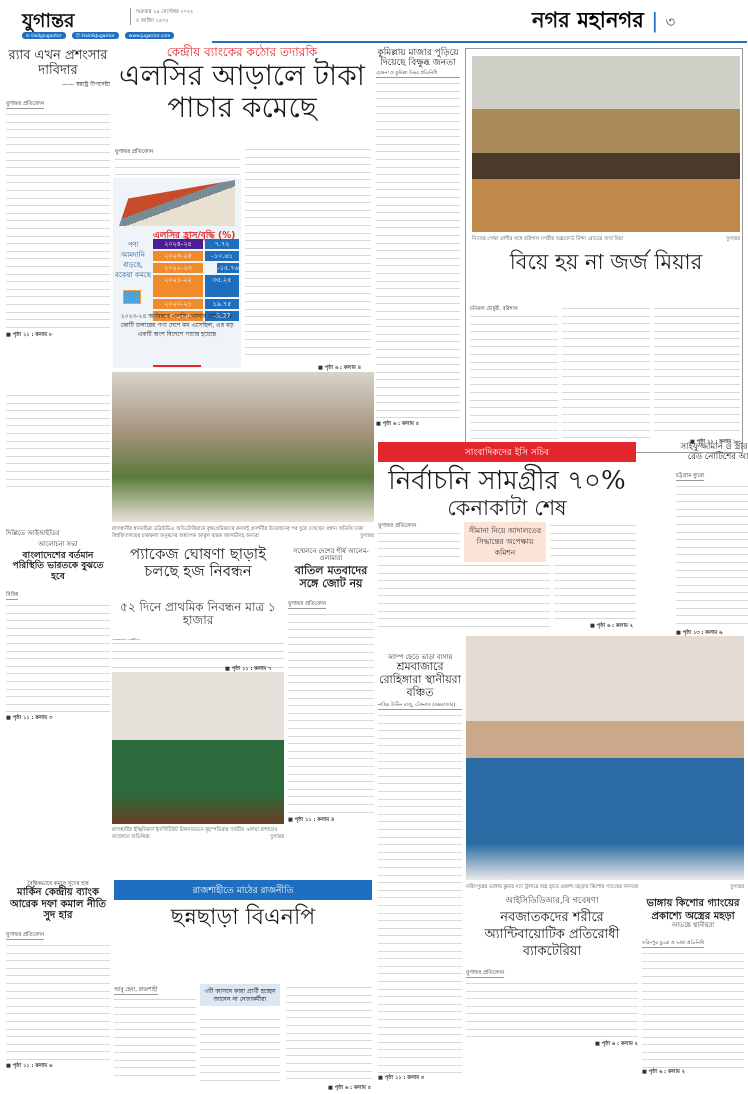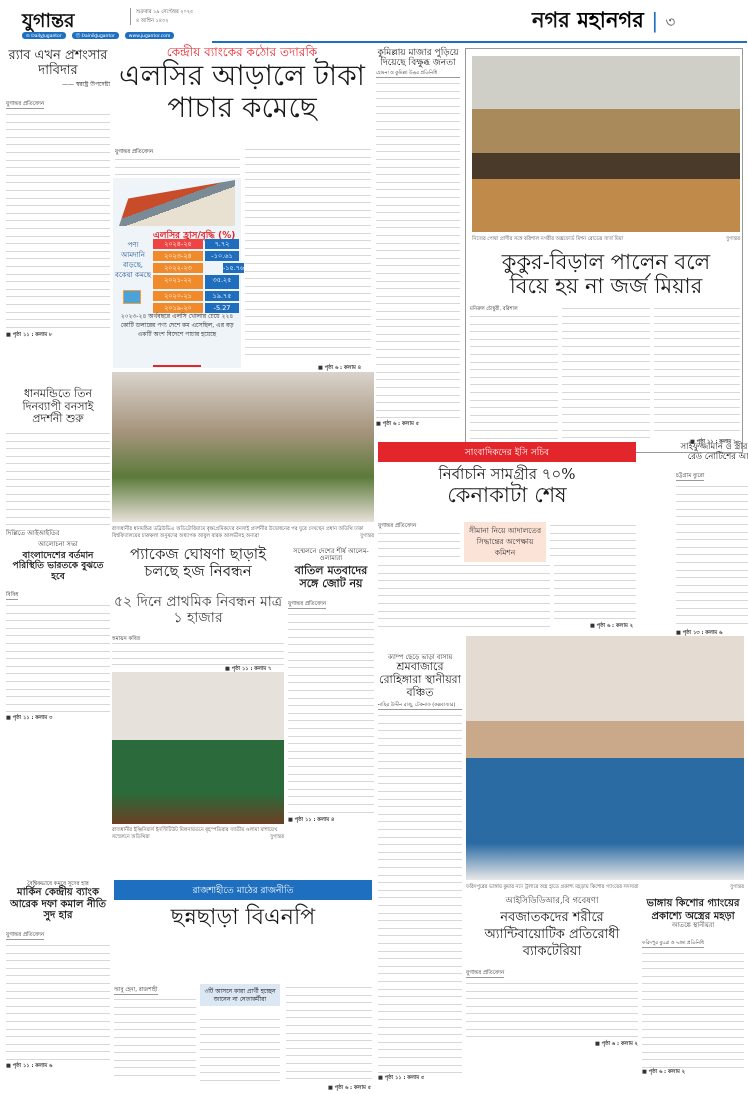--- a/index.html
+++ b/index.html
@@ -38,21 +38,20 @@
 
 <div class="abs" style="left:6px;top:48px;width:104px">
   <div class="hl" style="font-size:13px">র‍্যাব এখন প্রশংসার দাবিদার</div>
   <div style="font-size:6px;color:#333;text-align:right;margin-top:1px">—— স্বরাষ্ট্র উপদেষ্টা</div>
   <div class="byline">যুগান্তর প্রতিবেদন</div>
   <div class="body-text filler" style="height:220px"></div>
   <div class="cont">■ পৃষ্ঠা ১১ : কলাম ৮</div>
 </div>
 
 <div class="abs" style="left:6px;top:388px;width:104px">
-  <div class="hl" style="font-size:11px">ধানমন্ডিতে তিন দিনব্যাপী বনসাই প্রদর্শনী শুরু</div>
   <div class="body-text filler" style="height:100px;margin-top:4px"></div>
 </div>
 
 <div class="abs" style="left:6px;top:528px;width:104px">
   <div style="font-size:6.5px;color:#333">দিল্লিতে আইআইডির</div>
   <div style="font-size:6.5px;text-align:center;color:#333">আলোচনা সভা</div>
   <div class="hl" style="font-size:9px;font-weight:bold">বাংলাদেশের বর্তমান পরিস্থিতি ভারতকে বুঝতে হবে</div>
   <div class="byline">বিবিধ</div>
   <div class="body-text filler" style="height:112px"></div>
   <div class="cont">■ পৃষ্ঠা ১১ : কলাম ৩</div>
@@ -68,32 +67,32 @@
 <div class="abs body-text filler" style="left:245px;top:146px;width:126px;height:216px"></div>
 <div class="abs cont" style="left:318px;top:364px">■ পৃষ্ঠা ৬ : কলাম ৪</div>
 
 <div class="abs" style="left:113px;top:178px;width:128px;height:190px;background:#eef4f8">
   <div class="abs" style="left:6px;top:2px;width:116px;height:46px;background:linear-gradient(160deg,#c84b2a 0 45%,#7a8b96 45% 55%,#e8e0d0 55%);clip-path:polygon(8% 40%,100% 0,100% 100%,0 100%)"></div>
   <div class="abs" style="left:40px;top:50px;font-size:9px;color:#e3262b;font-weight:bold;white-space:nowrap">এলসির হ্রাস/বৃদ্ধি (%)</div>
   <div class="abs" style="left:2px;top:62px;width:36px;font-size:7px;color:#1e4f8f;text-align:center;line-height:10px">পণ্য আমদানি বাড়ছে, বকেয়া কমছে</div>
   <div class="abs" style="left:10px;top:112px;width:18px;height:14px;background:#4da3d8;border:1px solid #f0a040"></div>
   <div class="abs" id="chart-rows" style="left:40px;top:61px;width:86px">
       <div style="display: flex; gap: 2px; margin-bottom: 2px; height: 10px;">
-        <div style="flex: 0 0 50px; background: #ef4444; color: rgb(255, 255, 255); font-size: 6.5px; text-align: center; line-height: 10px;">২০২৪-২৫</div>
+        <div style="flex: 0 0 50px; background: #4c1d95; color: rgb(255, 255, 255); font-size: 6.5px; text-align: center; line-height: 10px;">২০২৪-২৫</div>
         <div style="flex: 1 1 0%; background: rgb(31, 110, 189); color: rgb(255, 255, 255); font-size: 6.5px; text-align: center; line-height: 10px;">৭.৭২</div>
       </div>
       <div style="display: flex; gap: 2px; margin-bottom: 2px; height: 10px;">
         <div style="flex: 0 0 50px; background: rgb(240, 138, 42); color: rgb(255, 255, 255); font-size: 6.5px; text-align: center; line-height: 10px;">২০২৩-২৪</div>
         <div style="flex: 1 1 0%; background: rgb(31, 110, 189); color: rgb(255, 255, 255); font-size: 6.5px; text-align: center; line-height: 10px;">-১০.৬১</div>
       </div>
-      <div style="display: flex; gap: 20px; margin-bottom: 2px; height: 10px;">
+      <div style="display: flex; gap: 14px; margin-bottom: 2px; height: 10px;">
         <div style="flex: 0 0 50px; background: rgb(240, 138, 42); color: rgb(255, 255, 255); font-size: 6.5px; text-align: center; line-height: 10px;">২০২২-২৩</div>
         <div style="flex: 1 1 0%; background: rgb(31, 110, 189); color: rgb(255, 255, 255); font-size: 6.5px; text-align: center; line-height: 10px;">-১৫.৭৬</div>
       </div>
-      <div style="display: flex; gap: 2px; margin-bottom: 2px; height: 14px;">
+      <div style="display: flex; gap: 2px; margin-bottom: 2px; height: 22px;">
         <div style="flex: 0 0 50px; background: rgb(240, 138, 42); color: rgb(255, 255, 255); font-size: 6.5px; text-align: center; line-height: 10px;">২০২১-২২</div>
         <div style="flex: 1 1 0%; background: rgb(31, 110, 189); color: rgb(255, 255, 255); font-size: 6.5px; text-align: center; line-height: 10px;">৩৫.২৫</div>
       </div>
       <div style="display: flex; gap: 2px; margin-bottom: 2px; height: 10px;">
         <div style="flex: 0 0 50px; background: rgb(240, 138, 42); color: rgb(255, 255, 255); font-size: 6.5px; text-align: center; line-height: 10px;">২০২০-২১</div>
         <div style="flex: 1 1 0%; background: rgb(31, 110, 189); color: rgb(255, 255, 255); font-size: 6.5px; text-align: center; line-height: 10px;">১৯.৭৫</div>
       </div>
       <div style="display: flex; gap: 2px; margin-bottom: 12px; height: 10px;">
         <div style="flex: 0 0 50px; background: rgb(240, 138, 42); color: rgb(255, 255, 255); font-size: 6.5px; text-align: center; line-height: 10px;">২০১৯-২০</div>
         <div style="flex: 1 1 0%; background: rgb(31, 110, 189); color: rgb(255, 255, 255); font-size: 6.5px; text-align: center; line-height: 10px;">-5.27</div>
@@ -102,21 +101,21 @@
   <div class="abs" style="left:4px;top:133px;width:120px;font-size:6px;line-height:9px;text-align:center;color:#333">২০২৩-২৪ অর্থবছরে এলসি খোলার চেয়ে ২২৪ কোটি ডলারের পণ্য দেশে কম এসেছিল, এর বড় একটি অংশ বিদেশে পাচার হয়েছে</div>
   <div class="abs" style="left:40px;top:187px;width:48px;height:2px;background:#e3262b"></div>
 </div>
 
 <div class="abs photo" style="left:112px;top:372px;width:262px;height:150px;background:linear-gradient(180deg,#d9d3cc,#a5947c 40%,#5c7a3a 70%,#e8e2da)"></div>
 <div class="abs caption" style="left:112px;top:525px;width:262px"><span>রাজধানীর ধানমন্ডির ডব্লিউভিএ অডিটোরিয়ামে বৃক্ষপ্রেমিকদের বনসাই প্রদর্শনীর উদ্বোধনের পর ঘুরে দেখছেন প্রধান অতিথি ঢাকা বিশ্ববিদ্যালয়ের চারুকলা অনুষদের অধ্যাপক আবুল বারক আলভীসহ অন্যরা</span> <span style="float:right">যুগান্তর</span></div>
 
 <div class="abs" style="left:112px;top:546px;width:172px">
   <div class="hl" style="font-size:15px">প্যাকেজ ঘোষণা ছাড়াই</div>
   <div class="hl" style="font-size:15px">চলছে হজ নিবন্ধন</div>
-  <div class="hl" style="font-size:14px;color:#444;margin-top:12px">৫২ দিনে প্রাথমিক নিবন্ধন মাত্র ১ হাজার</div>
+  <div class="hl" style="font-size:12px;color:#444;margin-top:20px">৫২ দিনে প্রাথমিক নিবন্ধন মাত্র ১ হাজার</div>
   <div class="byline" style="margin-top:2px">হুমায়ুন কবির</div>
   <div class="body-text filler" style="height:30px"></div>
 </div>
 <div class="abs cont" style="left:225px;top:665px">■ পৃষ্ঠা ১১ : কলাম ৭</div>
 <div class="abs body-text filler" style="left:112px;top:640px;width:172px;height:22px"></div>
 
 <div class="abs" style="left:288px;top:548px;width:86px">
   <div class="hl" style="font-size:6.5px;color:#333">সম্মেলনে দেশের শীর্ষ আলেম-ওলামারা</div>
   <div class="hl" style="font-size:11px;font-weight:bold;margin-top:2px">বাতিল মতবাদের সঙ্গে জোট নয়</div>
   <div class="byline" style="margin-top:3px">যুগান্তর প্রতিবেদন</div>
@@ -150,32 +149,31 @@
   <div class="hl" style="font-size:9px">কুমিল্লায় মাজার পুড়িয়ে দিয়েছে বিক্ষুব্ধ জনতা</div>
   <div style="font-size:4.8px;color:#333;margin-top:1px;border-bottom:1px solid #999">হোমনা ও কুমিল্লা উত্তর প্রতিনিধি</div>
   <div class="body-text filler" style="height:340px;margin-top:2px"></div>
   <div class="cont">■ পৃষ্ঠা ৬ : কলাম ৫</div>
 </div>
 
 <div class="abs" style="left:465px;top:48px;width:278px;height:405px;border:1px solid #999"></div>
 <div class="abs" style="left:472px;top:56px;width:268px;height:176px;background:linear-gradient(180deg,#cfcfc7 0 30%,#a98a5a 30% 55%,#4a3a2a 55% 70%,#c08a4a 70%)"></div>
 <div class="abs caption" style="left:472px;top:235px;width:268px"><span>নিজের পোষা প্রাণীর সঙ্গে বরিশাল নগরীর অক্সফোর্ড মিশন রোডের জর্জ মিয়া</span> <span style="float:right">যুগান্তর</span></div>
 <div class="abs" style="left:470px;top:250px;width:272px">
-  <div class="hl" style="font-size:21px">কুকুর-বিড়াল পালেন বলে</div>
   <div class="hl" style="font-size:21px">বিয়ে হয় না জর্জ মিয়ার</div>
 </div>
 <div class="abs" style="left:470px;top:305px;font-size:5px;color:#333;border-bottom:1px solid #999">মনিরুল চৌধুরী, বরিশাল</div>
 <div class="abs body-text filler" style="left:470px;top:313px;width:88px;height:132px"></div>
 <div class="abs body-text filler" style="left:562px;top:305px;width:88px;height:140px"></div>
 <div class="abs body-text filler" style="left:654px;top:305px;width:86px;height:132px"></div>
 <div class="abs cont" style="left:690px;top:438px">■ পৃষ্ঠা ১১ : কলাম ১</div>
 
 <div class="abs" style="left:378px;top:442px;width:258px;height:20px;background:#e3262b;color:#fff;font-size:9px;text-align:center;line-height:20px">সাংবাদিকদের ইসি সচিব</div>
 <div class="abs" style="left:378px;top:466px;width:258px">
-  <div class="hl" style="font-size:15px">নির্বাচনি সামগ্রীর ৭০%</div>
+  <div class="hl" style="font-size:26px">নির্বাচনি সামগ্রীর ৭০%</div>
   <div class="hl" style="font-size:21px">কেনাকাটা শেষ</div>
 </div>
 <div class="abs byline" style="left:378px;top:522px">যুগান্তর প্রতিবেদন</div>
 <div class="abs body-text filler" style="left:378px;top:530px;width:82px;height:30px"></div>
 <div class="abs" style="left:464px;top:522px;width:82px;height:40px;background:#fbe3d7;font-size:7.5px;line-height:11px;text-align:center;padding:3px;color:#333">সীমানা নিয়ে আদালতের সিদ্ধান্তের অপেক্ষায় কমিশন</div>
 <div class="abs body-text filler" style="left:550px;top:522px;width:86px;height:38px"></div>
 <div class="abs body-text filler" style="left:378px;top:562px;width:172px;height:66px"></div>
 <div class="abs body-text filler" style="left:554px;top:562px;width:82px;height:58px"></div>
 <div class="abs cont" style="left:590px;top:622px">■ পৃষ্ঠা ৬ : কলাম ২</div>
 

